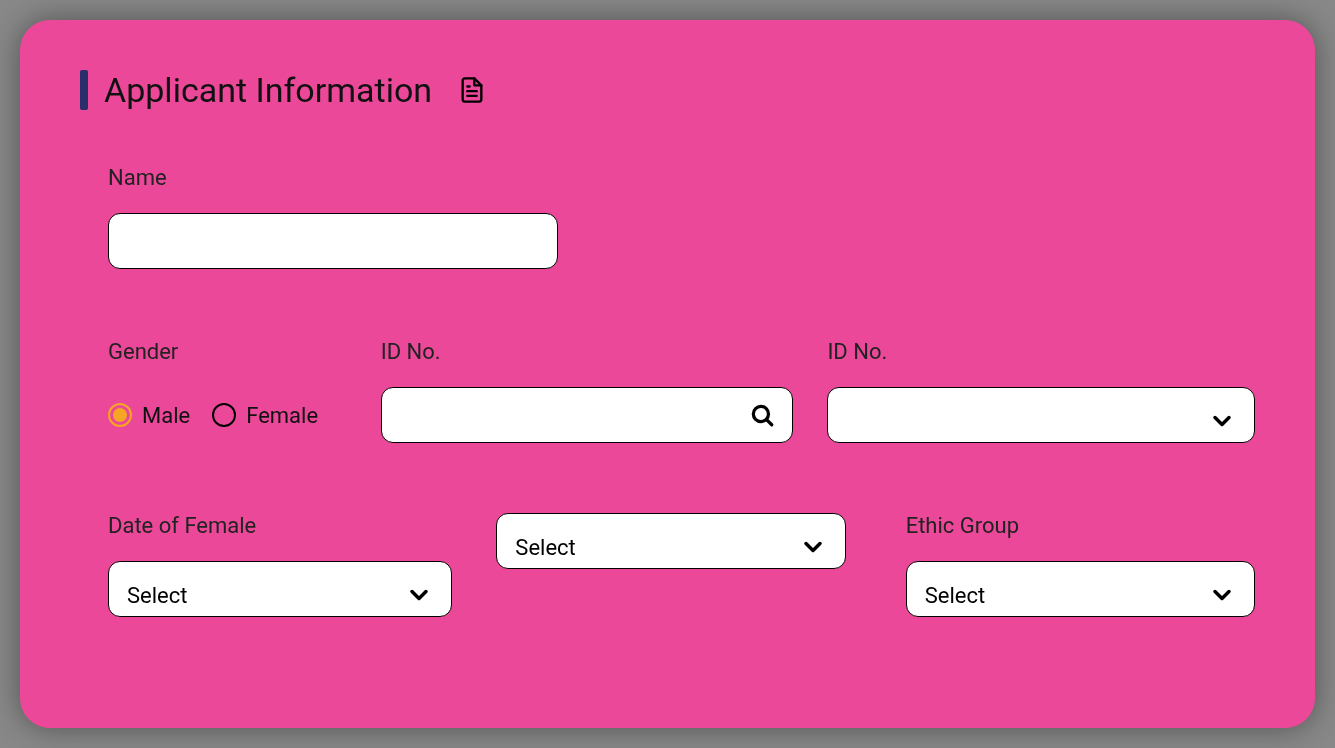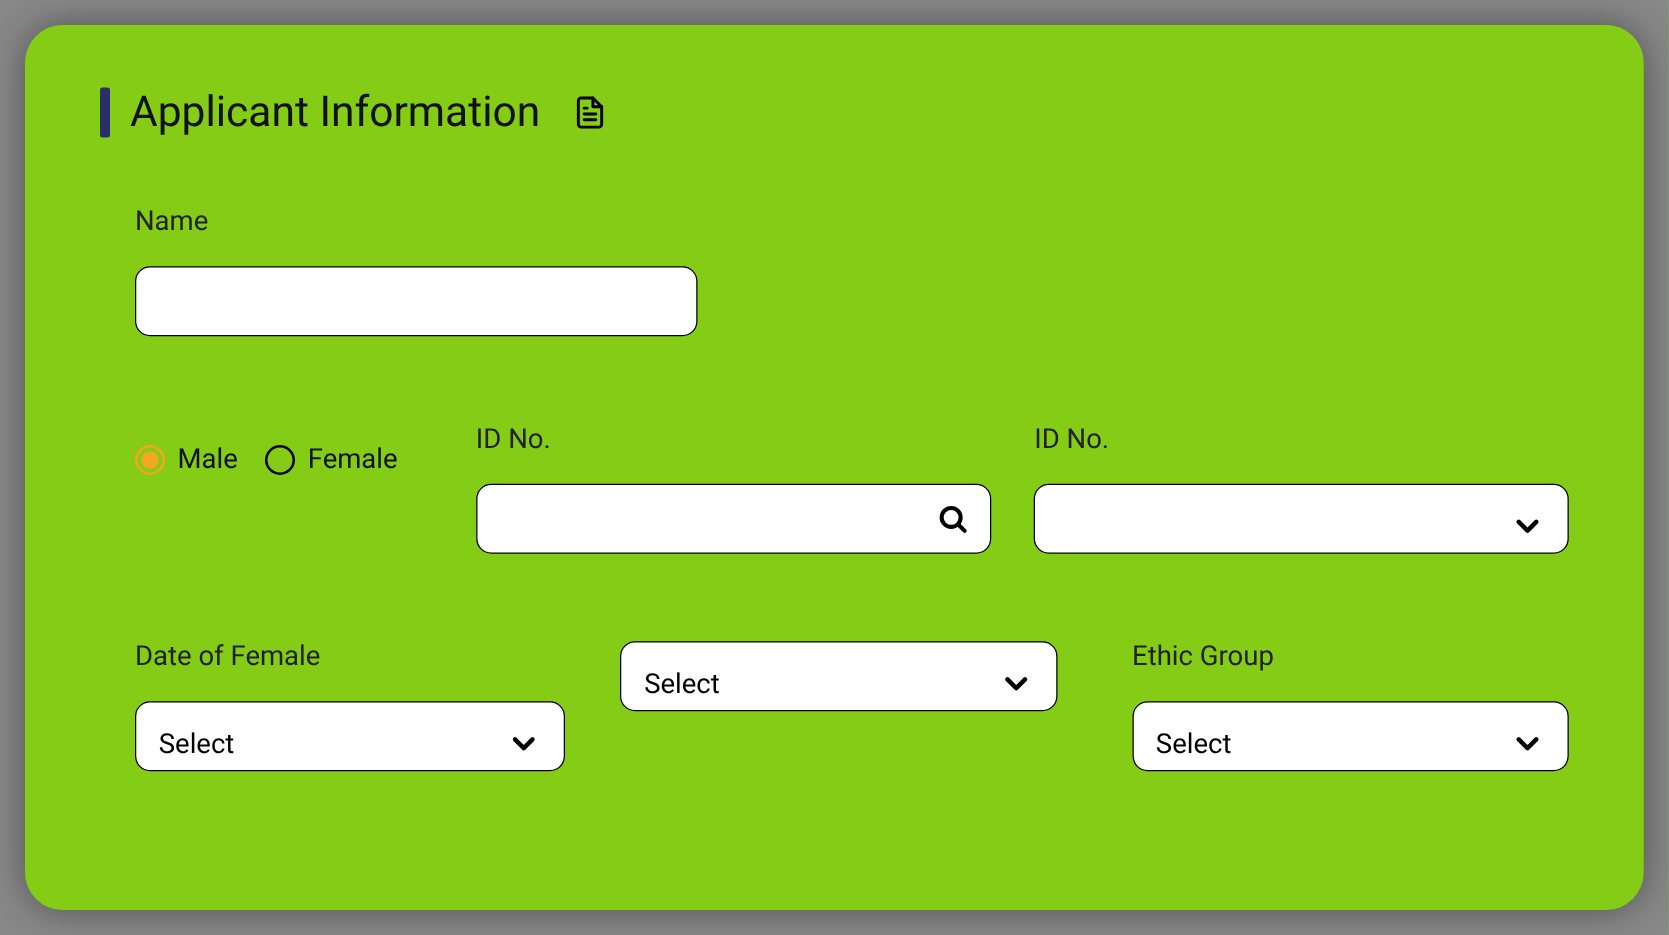--- a/index.html
+++ b/index.html
@@ -6,21 +6,21 @@
     body {
       font-family: -apple-system, BlinkMacSystemFont, "Segoe UI", Roboto, "Helvetica Neue", Arial, sans-serif;
       background: #888;
       display: flex;
       align-items: center;
       justify-content: center;
       min-height: 100vh;
       padding: 20px;
     }
     .card {
-      background: #84cc16;
+      background: #ec4899;
       border-radius: 30px;
       box-shadow: 0 0 30px rgba(0,0,0,0.4);
       width: 1295px;
       height: 708px;
       padding: 50px 60px;
       position: relative;
     }
     .heading {
       display: flex;
       align-items: center;
@@ -73,21 +73,21 @@
       background: #fff;
     }
     .radio-group {
       display: flex;
       align-items: center;
       gap: 22px;
       height: 56px;
     }
     .radio-item {
       display: flex;
-      align-items: flex-end;
+      align-items: flex-start;
       gap: 10px;
       cursor: pointer;
     }
     .radio-circle {
       width: 24px;
       height: 24px;
       border: 2.5px solid #000;
       border-radius: 50%;
       display: flex;
       align-items: center;
@@ -176,20 +176,21 @@
 
     <div class="row">
       <div class="field w-name">
         <label class="field-label">Name</label>
         <input class="text-input" type="text" value="" style="">
       </div>
     </div>
 
     <div class="row row2">
       <div class="field w-gender">
+        <label class="field-label">Gender</label>
         <div class="radio-group">
           <div class="radio-item">
             <span class="radio-circle selected">
               <span class="radio-dot"></span>
             </span>
             <span class="radio-label">Male</span>
           </div>
           <div class="radio-item">
             <span class="radio-circle"></span>
             <span class="radio-label">Female</span>

